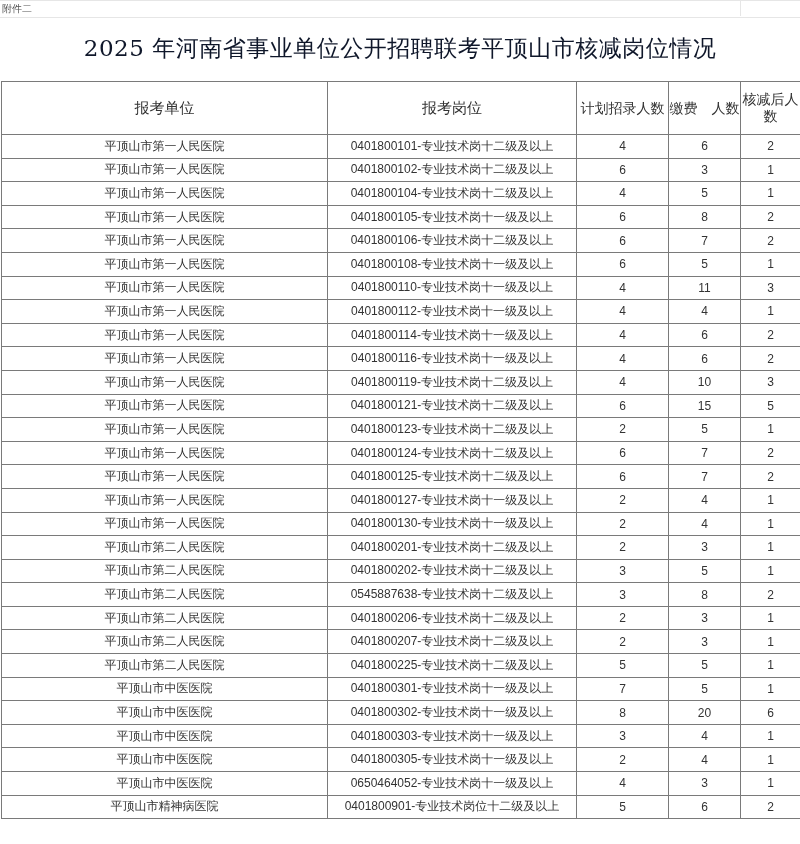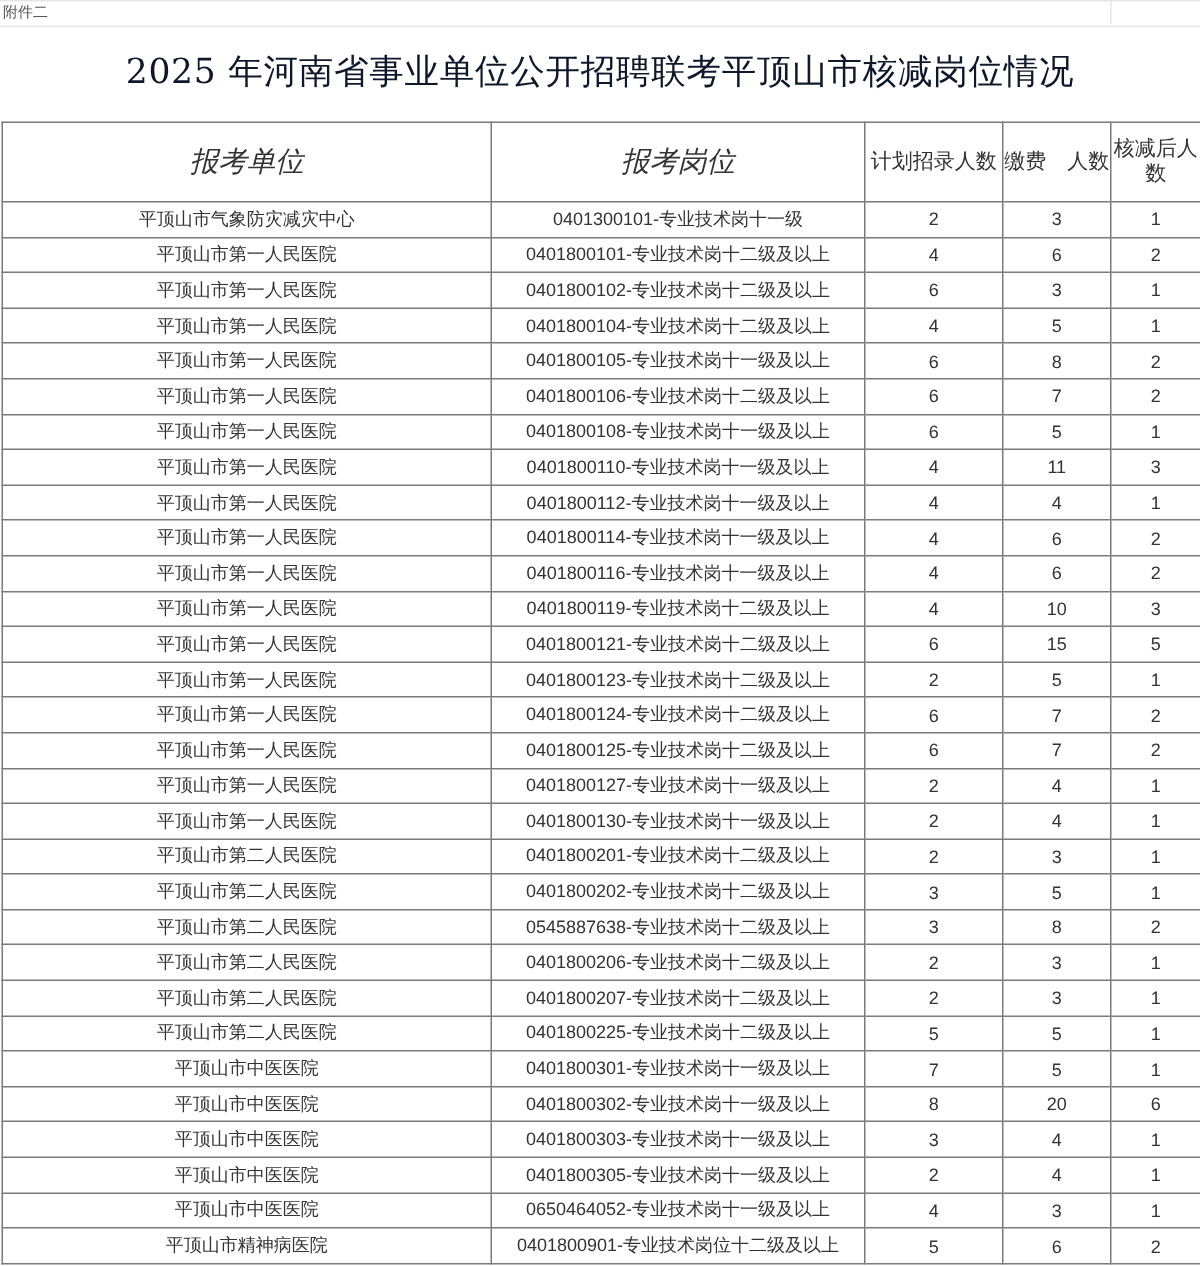--- a/index.html
+++ b/index.html
@@ -12,21 +12,21 @@
                   font-family: "DejaVu Serif", serif; line-height: 13px; }
   .title { position: absolute; left: 0; top: 31px; width: 800px; text-align: center;
            font-family: "DejaVu Serif", "Liberation Serif", serif; font-size: 23px; color: #0f172a;
            letter-spacing: 0.5px; line-height: 34px; }
   table.grid { position: absolute; left: 1px; top: 81px; width: 799px; border-collapse: collapse;
                table-layout: fixed; }
   table.grid td, table.grid th { border: 1px solid #7a7a7a; padding: 0; text-align: center;
                vertical-align: middle; overflow: hidden; white-space: nowrap; }
   table.grid th { font-weight: normal; font-family: "DejaVu Serif", "Liberation Serif", serif;
                font-size: 14px; color: #333; height: 52px; line-height: 17px; white-space: normal; }
-  table.grid th.h-unit, table.grid th.h-post { font-size: 19px; font-style: italic; }
+  table.grid th.h-unit, table.grid th.h-post { font-size: 15px; }
   table.grid td { height: 22.6px; font-size: 12px; color: #333; }
   td.c-unit { font-family: "DejaVu Sans", sans-serif; font-size: 11.5px; color: #444; }
   td.c-post { font-family: "Liberation Sans", sans-serif; font-size: 12.5px; color: #222; }
   td.c-num { font-family: "Liberation Sans", sans-serif; font-size: 13px; color: #222; }
   col.w1 { width: 326px; } col.w2 { width: 249px; } col.w3 { width: 92px; }
   col.w4 { width: 72px; } col.w5 { width: 60px; }
 </style>
 </head>
 <body>
 
@@ -49,27 +49,20 @@
     <tr>
       <th class="h-unit">报考单位</th>
       <th class="h-post">报考岗位</th>
       <th>计划招录人数</th>
       <th>缴费　人数</th>
       <th>核减后人数</th>
     </tr>
   </thead>
   <tbody id="tbody">
       <tr>
-        <td class="c-unit">平顶山市气象防灾减灾中心</td>
-        <td class="c-post">0401300101-专业技术岗十一级</td>
-        <td class="c-num">2</td>
-        <td class="c-num">3</td>
-        <td class="c-num">1</td>
-      </tr>
-      <tr>
         <td class="c-unit">平顶山市第一人民医院</td>
         <td class="c-post">0401800101-专业技术岗十二级及以上</td>
         <td class="c-num">4</td>
         <td class="c-num">6</td>
         <td class="c-num">2</td>
       </tr>
       <tr>
         <td class="c-unit">平顶山市第一人民医院</td>
         <td class="c-post">0401800102-专业技术岗十二级及以上</td>
         <td class="c-num">6</td>

